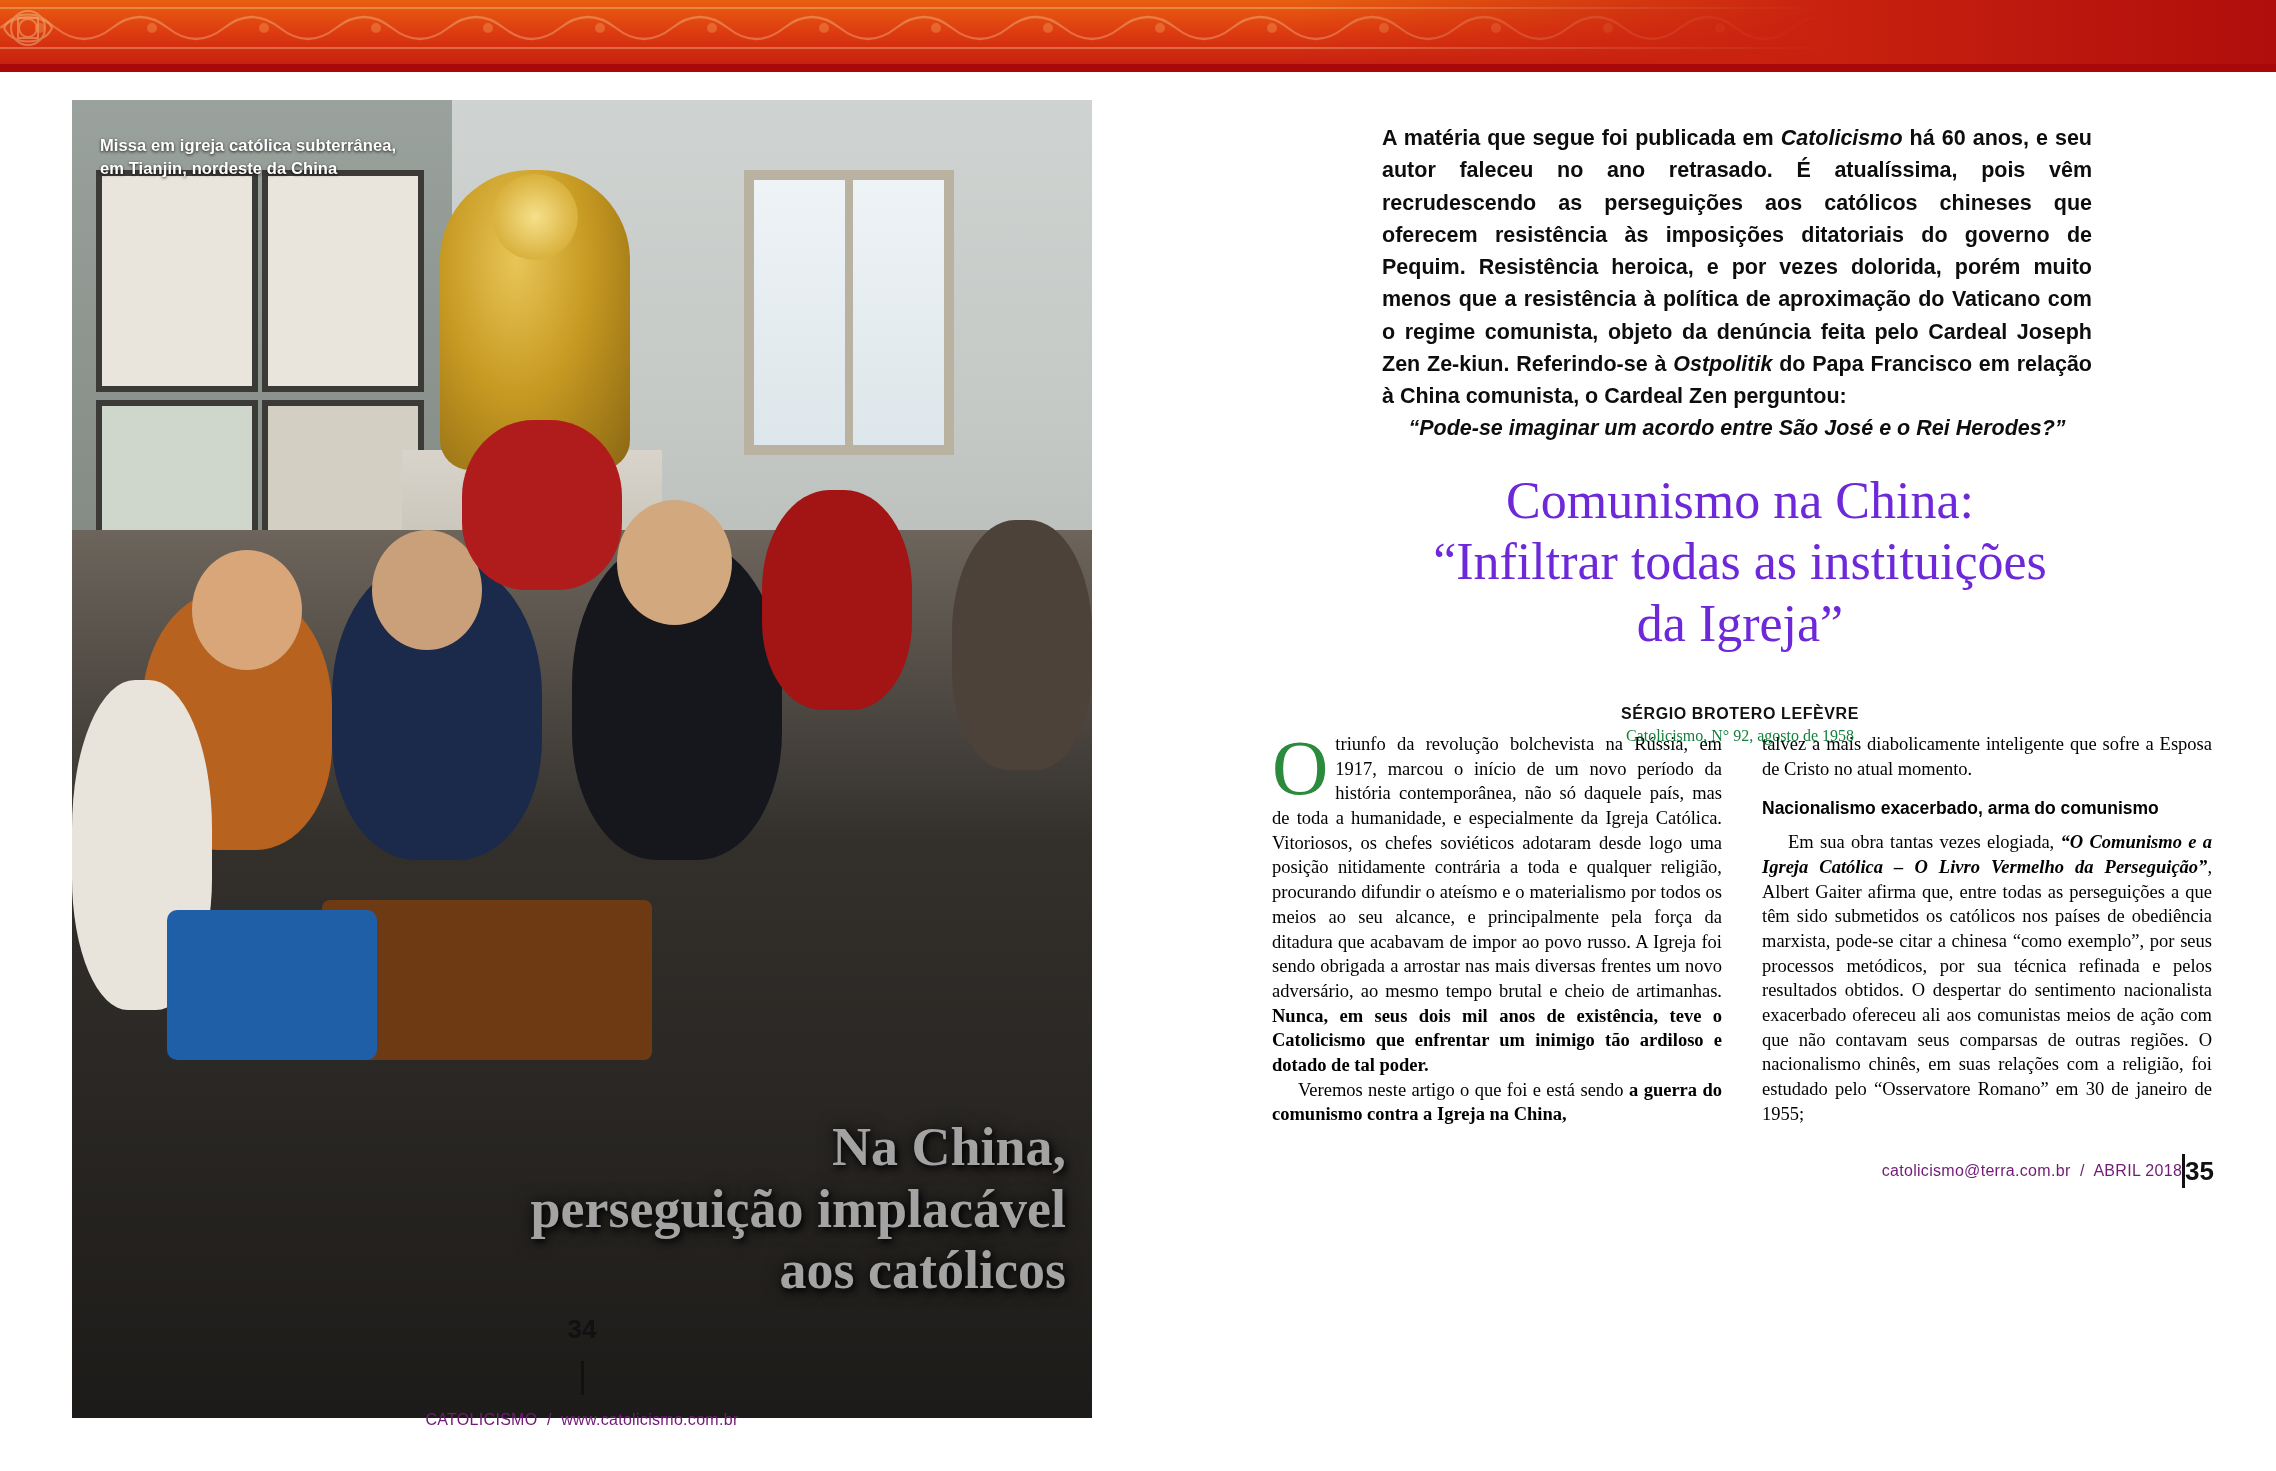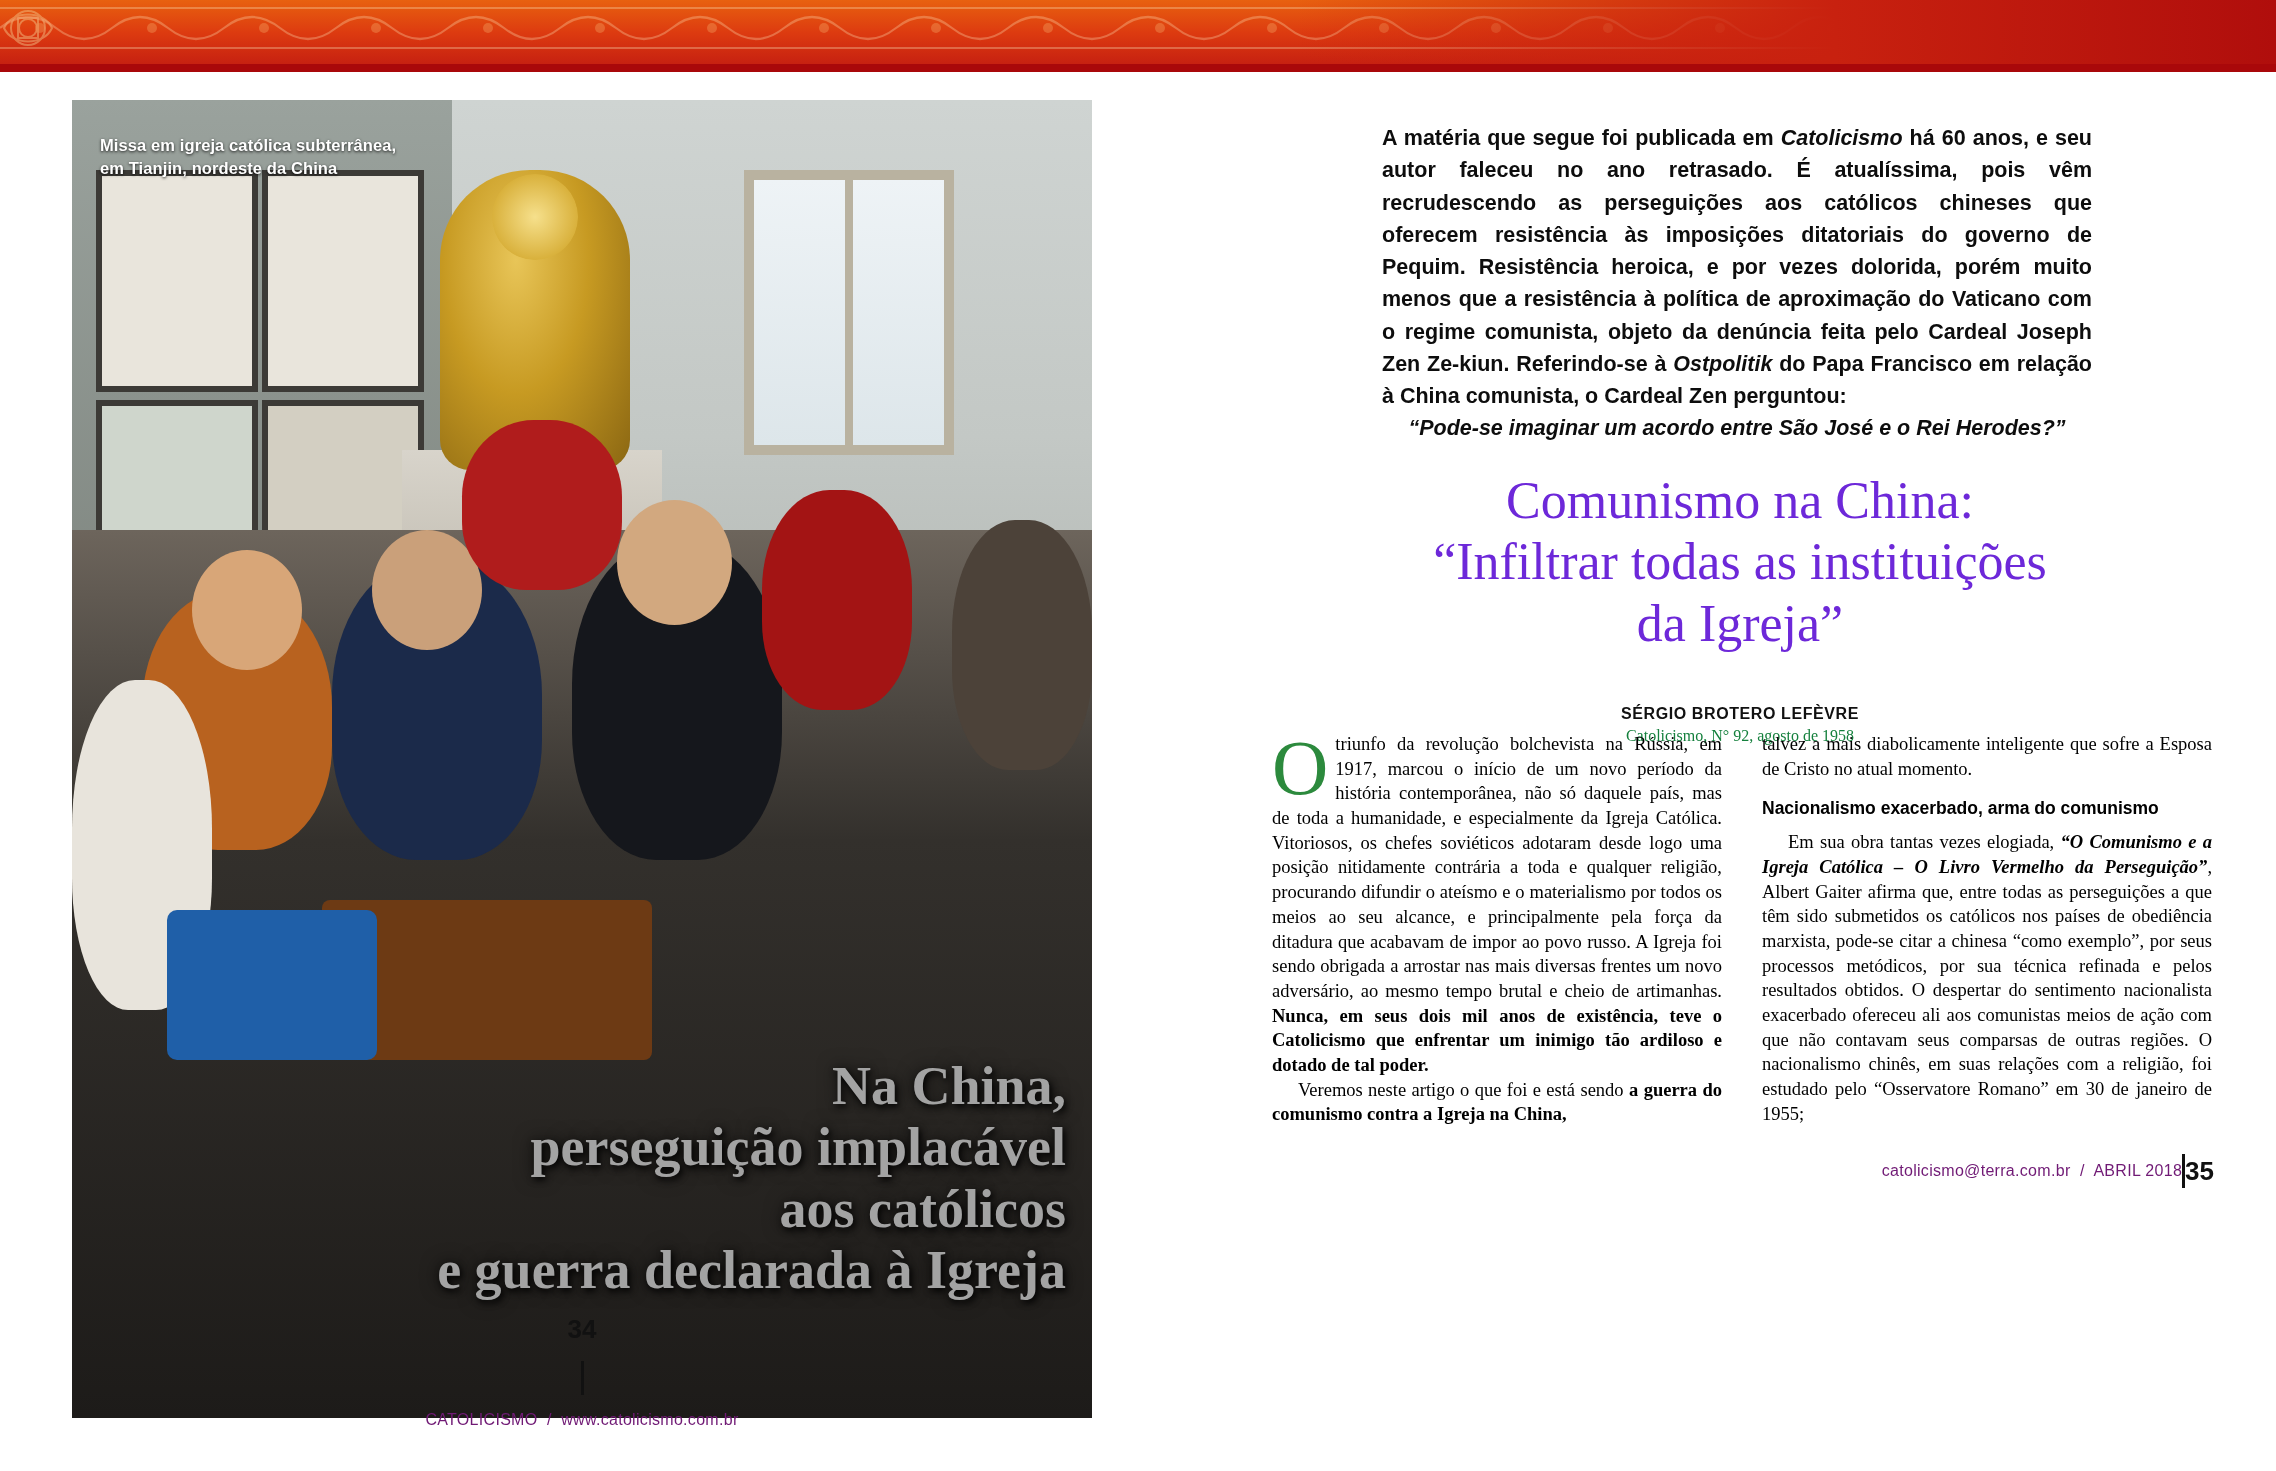--- a/index.html
+++ b/index.html
@@ -351,21 +351,20 @@
 
       <div class="photo-credit">
         <span>Missa em igreja católica subterrânea,</span><br>
         <span>em Tianjin, nordeste da China</span>
       </div>
 
       <div class="cover-title">
         <div>Na China,</div>
         <div>perseguição implacável</div>
         <div>aos católicos</div>
-        <div>e guerra declarada à Igreja</div>
       </div>
     </div>
 
     <div class="footer-left">
       <div class="folio">34</div>
       <div class="footer-rule"></div>
       <div class="footer-text">
         <span>CATOLICISMO</span>
         <span>&nbsp;/&nbsp;</span>
         <span>www.catolicismo.com.br</span>

